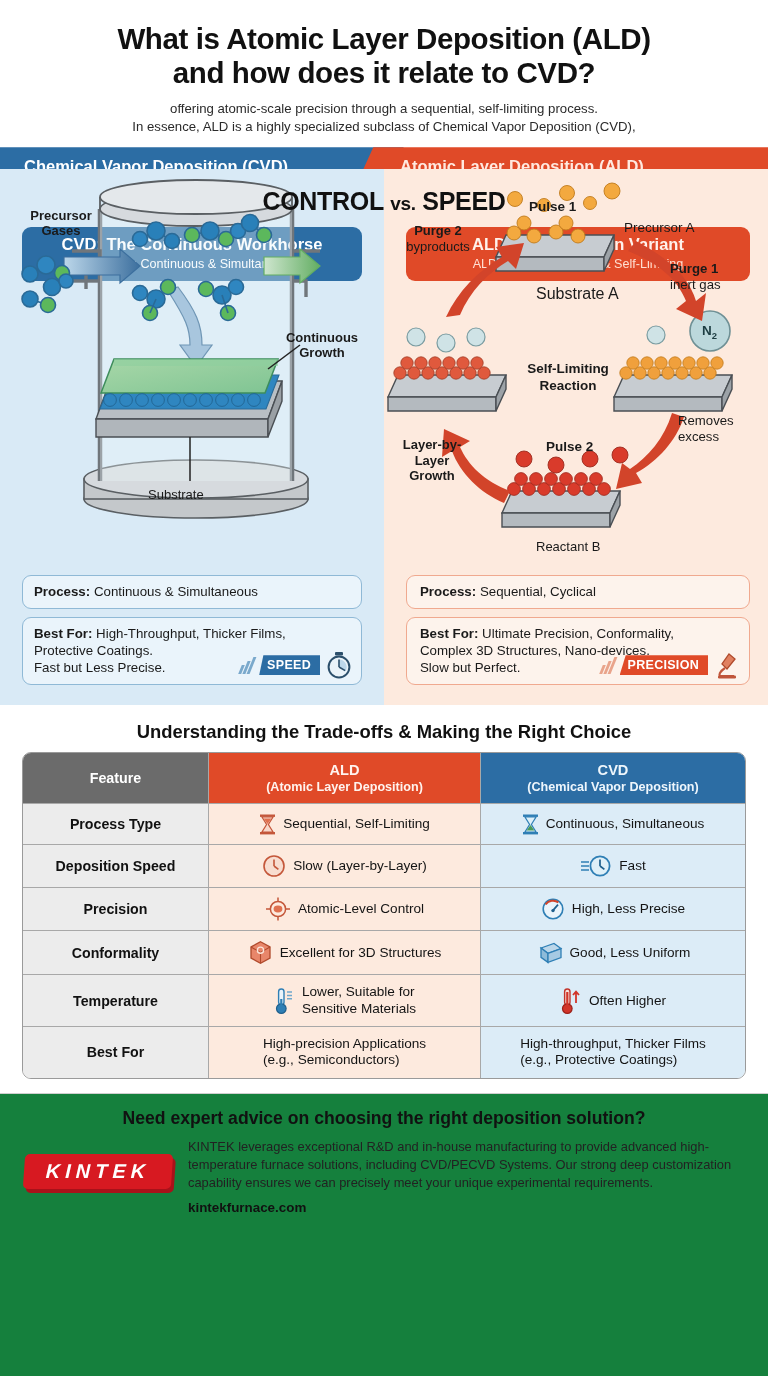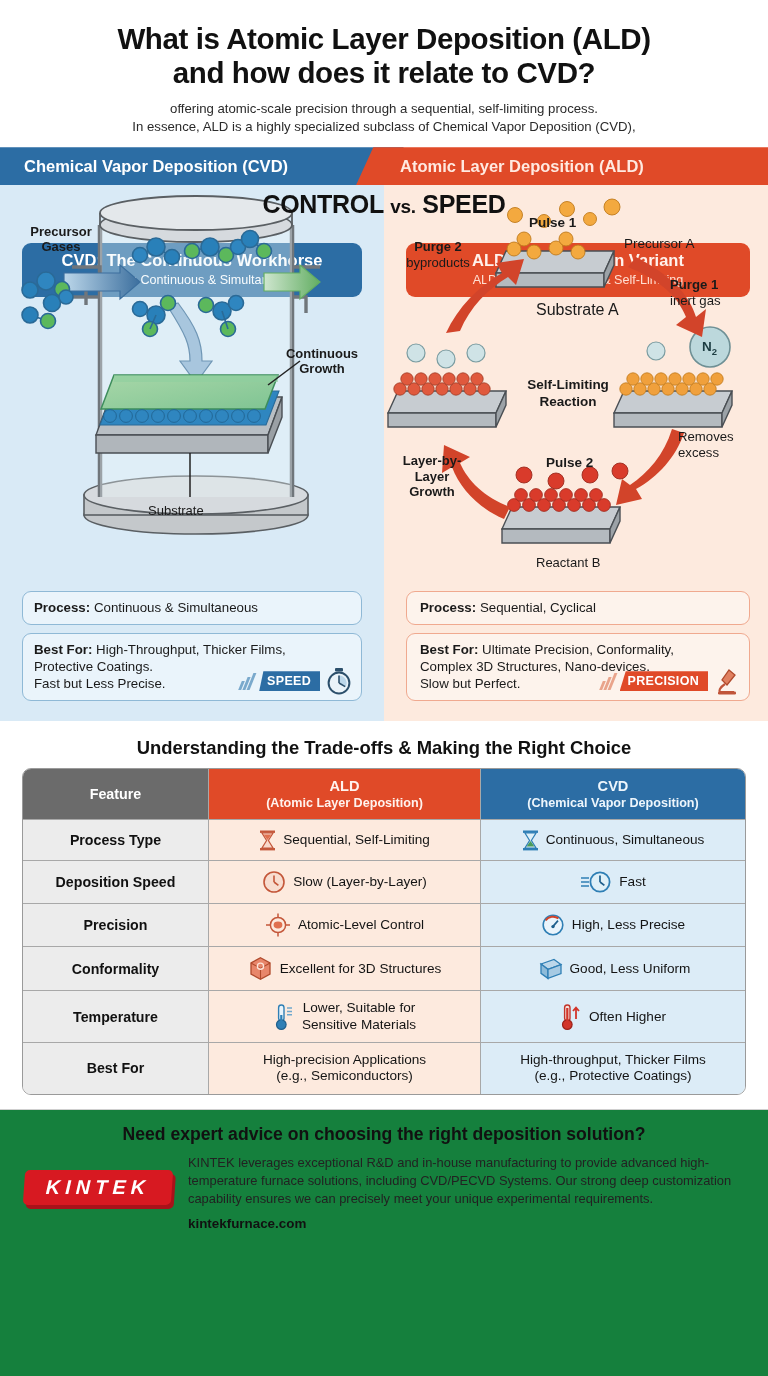--- a/index.html
+++ b/index.html
@@ -11,21 +11,21 @@
     overflow:hidden;
   }
   .page { width:768px; height:1376px; position:relative; display:flex; flex-direction:column; }
 
   
   .header { padding:22px 24px 12px; text-align:center; background:#fff; }
   .title { font-size:29.5px; font-weight:bold; line-height:1.14; letter-spacing:-0.4px; color:#111; }
   .subtitle { font-size:13.2px; line-height:1.33; color:#2a2a2a; margin-top:11px; }
 
   
-  .banner { position:relative; height:38px; display:flex;text-decoration:underline; }
+  .banner { position:relative; height:22px; display:flex;text-decoration:underline; }
   .banner-left, .banner-right {
     position:absolute; top:0; height:38px; display:flex; align-items:center;
   }
   .banner-left {
     left:0; width:404px; background:#2c6da4;
     clip-path: polygon(0 0, 100% 0, 88.3% 100%, 0 100%);
     justify-content:flex-start; padding-left:24px;
   }
   .banner-right {
     right:0; width:412px; background:#e04a28;
@@ -37,21 +37,21 @@
   }
   .banner-right span { color:#ffe9e0; }
 
   
   .compare { position:relative; height:536px; display:flex; }
   .col { width:50%; position:relative; }
   .col-cvd { background:#d9eaf6; }
   .col-ald { background:#fdeade; }
 
   .vs-title {
-    position:absolute; top:5px; left:0; width:768px; text-align:center;
+    position:absolute; top:18px; left:0; width:768px; text-align:center;
     font-size:25px; font-weight:bold; letter-spacing:-0.3px; z-index:6; color:#111;
   }
   .vs-title .small { font-size:19px; }
 
   .card {
     position:absolute; top:58px; border-radius:9px; padding:8px 10px 9px;
     text-align:center; color:#fff;
   }
   .card-cvd { left:22px; width:340px; background:#2c6da4; }
   .card-ald { left:22px; width:344px; background:#e04a28; }
@@ -101,21 +101,21 @@
   .th-main { font-size:14.6px; font-weight:bold; display:block; }
   .th-sub  { font-size:12.6px; display:block; }
   .th-ald .th-main, .th-ald .th-sub { color:#fff3ee; }
   .th-cvd .th-main, .th-cvd .th-sub { color:#eef6fc; }
 
   td.feat { background:#ececec; text-align:center; font-size:14.2px; font-weight:bold; padding:12px 6px; color:#111; }
   td.ald  { background:#fdeade; }
   td.cvd  { background:#dcecf7; }
   td.cell { padding:9px 8px; font-size:13.6px; color:#141414; }
   .cellin { display:flex; align-items:center; justify-content:center; gap:7px; line-height:1.2; }
-  .cellin .txt { text-align:center; }
+  .cellin .txt { }
   .cellin.nogap { gap:0; }
 
   
   .footer { background:#15803d; border-top:1px solid #cfcfcf; padding:14px 24px 12px; flex:1; }
   .f-head { text-align:center; font-size:17.6px; font-weight:bold; color:#111; margin-bottom:9px; }
   .f-body { display:flex; gap:16px; align-items:flex-start; }
   .logo { width:148px; flex:0 0 148px; padding-top:16px; }
   .logo-box {
     background:#d71921; border-radius:5px; padding:6px 6px; text-align:center;
     box-shadow: 3px 4px 0 #a8121a; transform:skewX(-4deg);

